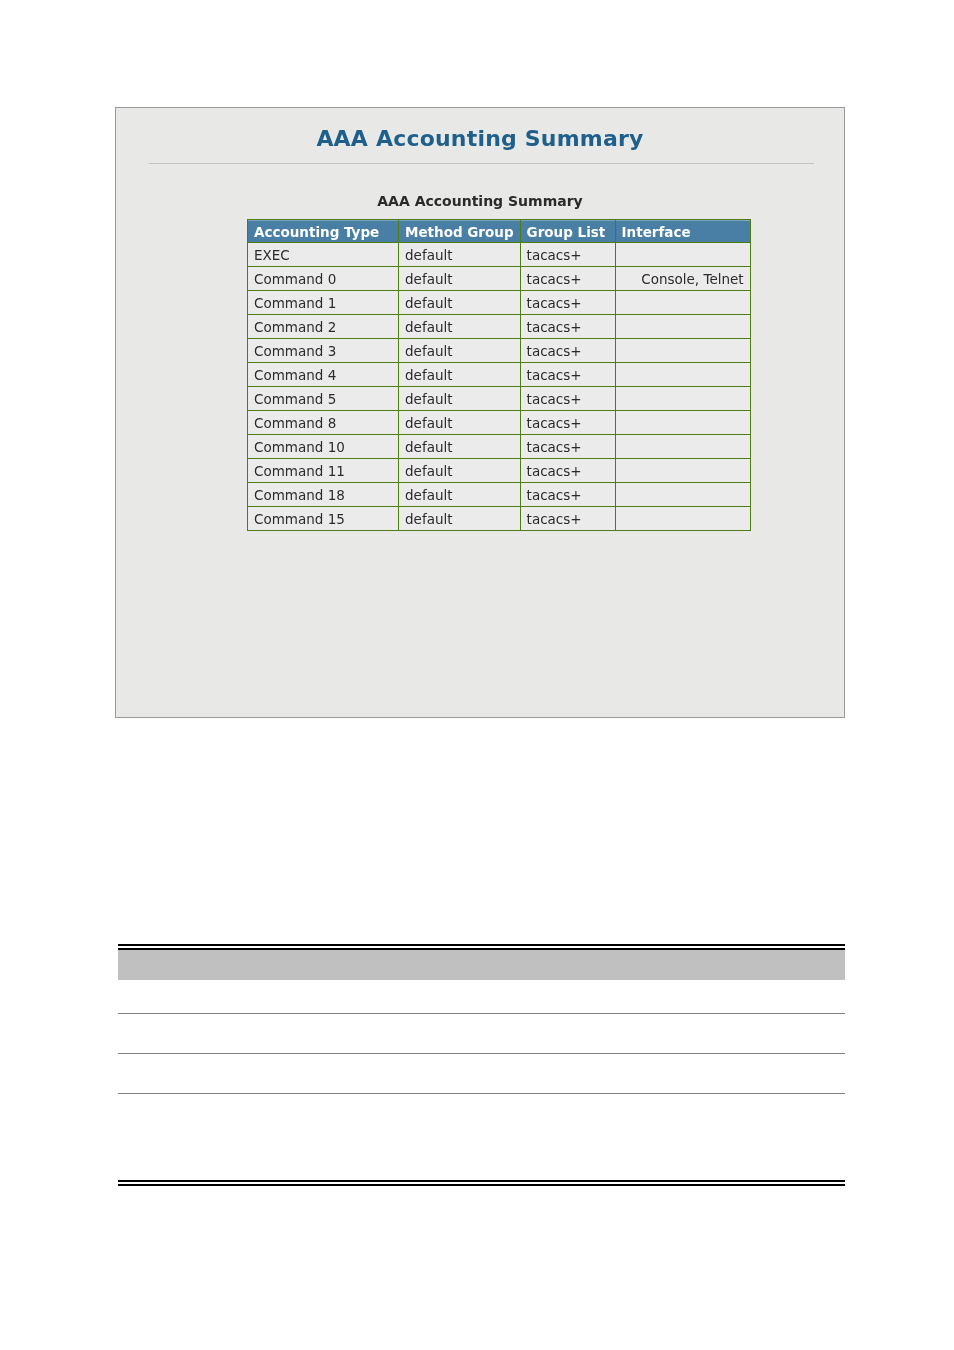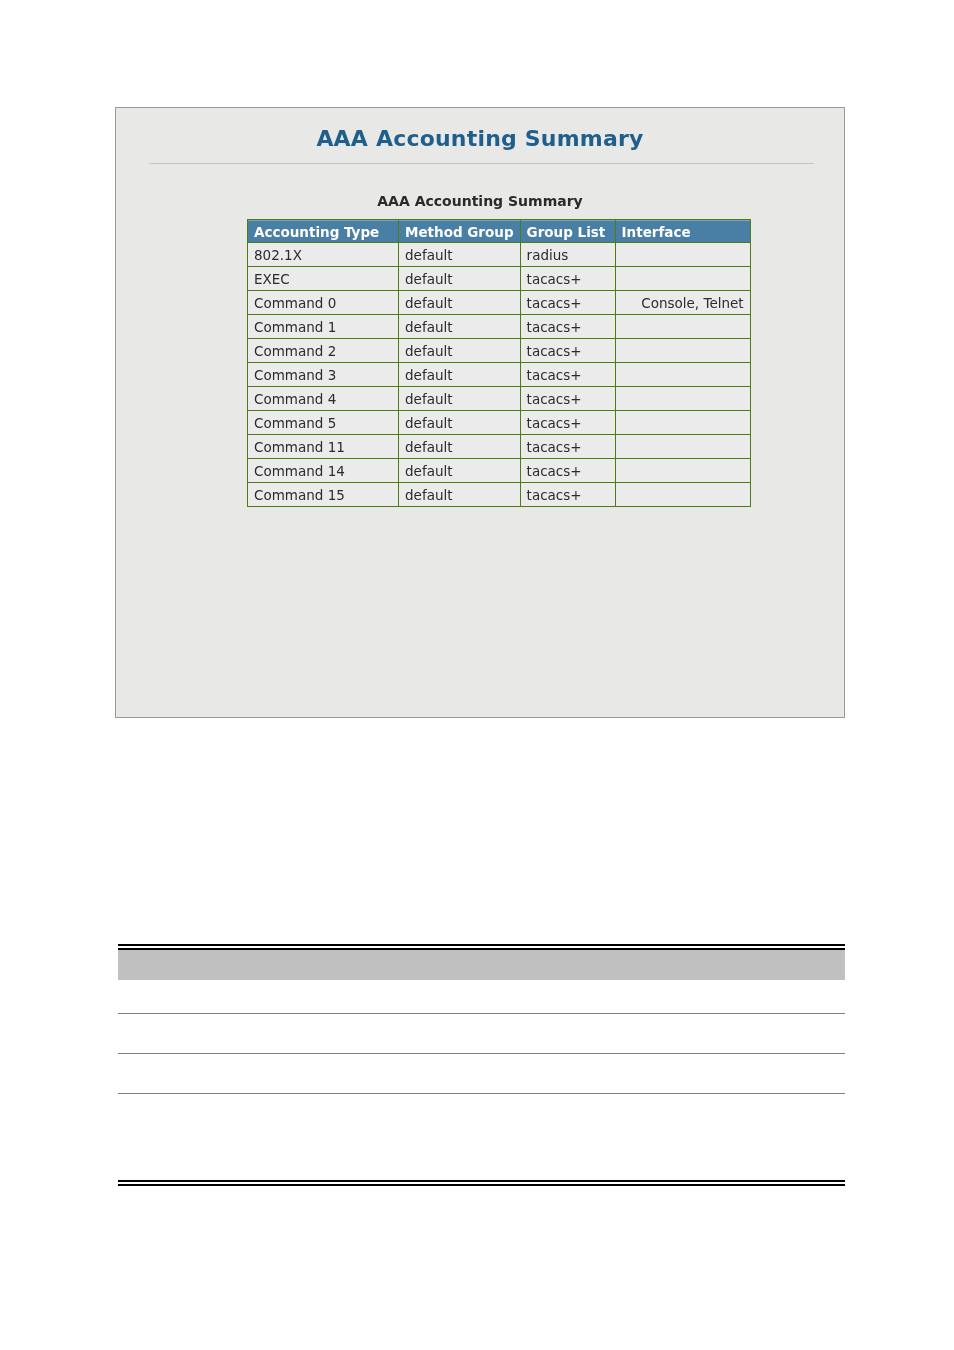--- a/index.html
+++ b/index.html
@@ -156,26 +156,20 @@
     <thead>
       <tr>
         <th>Accounting Type</th>
         <th>Method Group</th>
         <th>Group List</th>
         <th class="center-col">Interface</th>
       </tr>
     </thead>
     <tbody id="accounting-table-body">
 
-    <tr>
-          <td>802.1X</td>
-          <td>default</td>
-          <td>radius</td>
-          <td class="center-col"></td>
-        </tr>
         <tr>
           <td>EXEC</td>
           <td>default</td>
           <td>tacacs+</td>
           <td class="center-col"></td>
         </tr>
         <tr>
           <td>Command 0</td>
           <td>default</td>
           <td>tacacs+</td>
@@ -205,27 +199,39 @@
           <td>tacacs+</td>
           <td class="center-col"></td>
         </tr>
         <tr>
           <td>Command 5</td>
           <td>default</td>
           <td>tacacs+</td>
           <td class="center-col"></td>
         </tr>
         <tr>
+          <td>Command 8</td>
+          <td>default</td>
+          <td>tacacs+</td>
+          <td class="center-col"></td>
+        </tr>
+        <tr>
+          <td>Command 10</td>
+          <td>default</td>
+          <td>tacacs+</td>
+          <td class="center-col"></td>
+        </tr>
+        <tr>
           <td>Command 11</td>
           <td>default</td>
           <td>tacacs+</td>
           <td class="center-col"></td>
         </tr>
         <tr>
-          <td>Command 14</td>
+          <td>Command 18</td>
           <td>default</td>
           <td>tacacs+</td>
           <td class="center-col"></td>
         </tr>
         <tr>
           <td>Command 15</td>
           <td>default</td>
           <td>tacacs+</td>
           <td class="center-col"></td>
         </tr>

